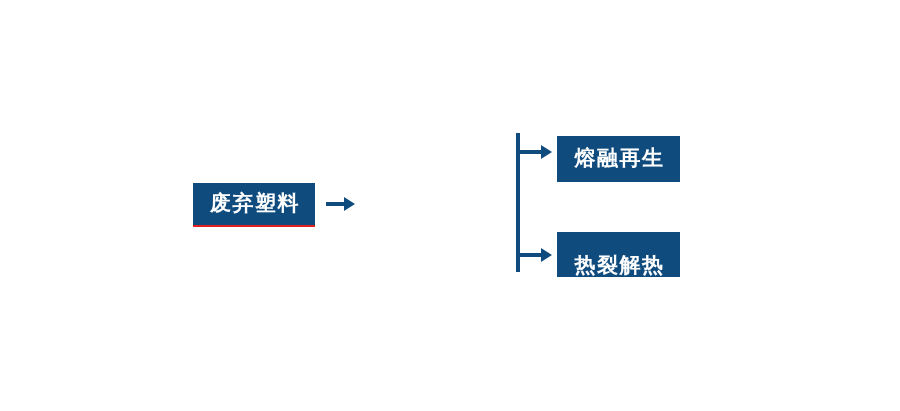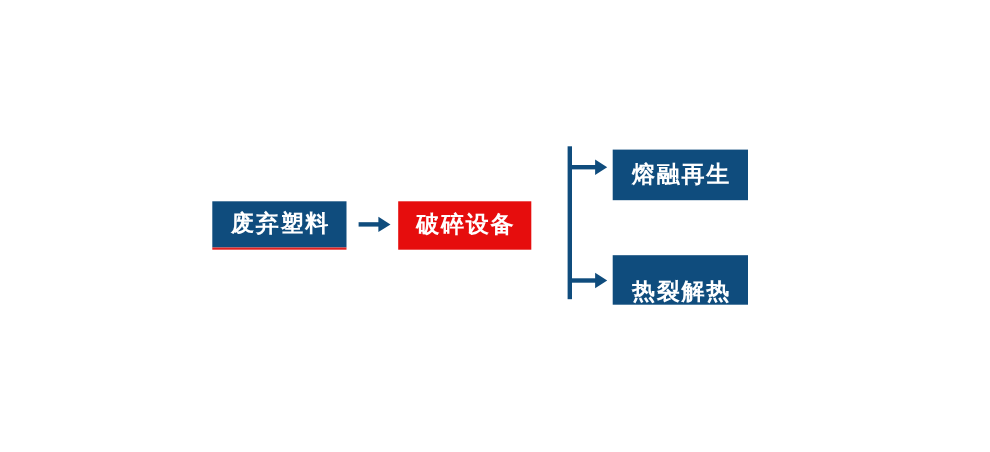--- a/index.html
+++ b/index.html
@@ -109,23 +109,20 @@
   <div class="node-box blue" style="left:193px; top:183px; width:122px; height:42px;">
     <span class="node-label">废弃塑料</span>
   </div>
   <div class="accent-underline" style="left:193px; top:225px; width:122px; height:2px;"></div>
 
   <div class="arrow-h" style="left:326px; top:204px; width:29px;">
     <span class="shaft" style="width:19px;"></span>
     <span class="head" style="left:18px;"></span>
   </div>
 
-  <div class="node-box red" style="left:362px; top:183px; width:121px; height:44px;">
-    <span class="node-label">破碎设备</span>
-  </div>
 
   <div class="trunk" style="left:516px; top:133px; height:139px;"></div>
 
   <div class="branch" style="left:518px; top:152px; width:35px;">
     <span class="shaft" style="width:24px;"></span>
     <span class="head" style="left:23px;"></span>
   </div>
 
   <div class="branch" style="left:518px; top:255px; width:35px;">
     <span class="shaft" style="width:24px;"></span>

